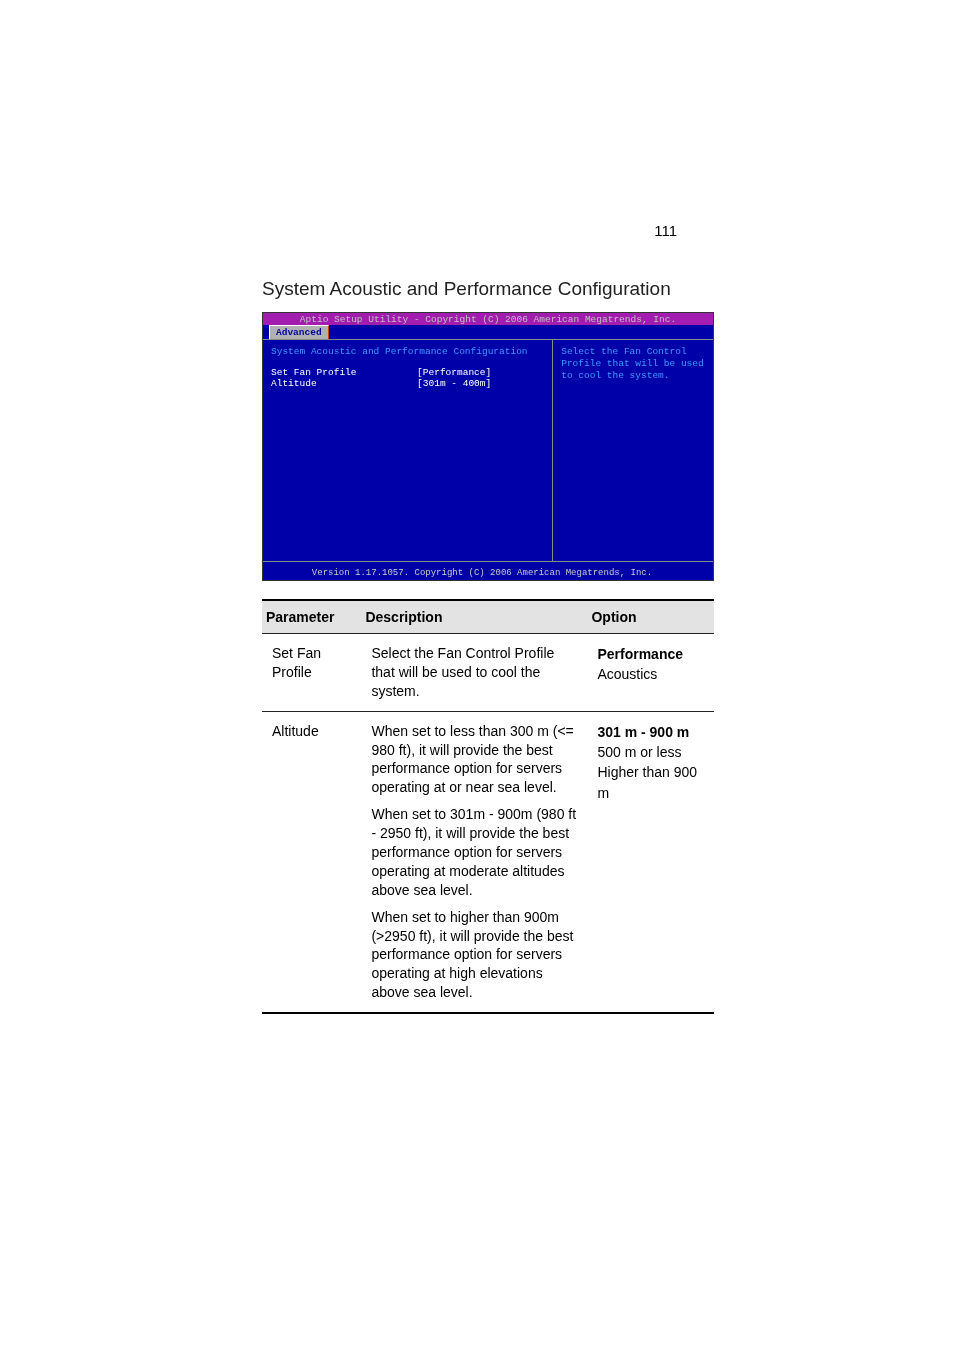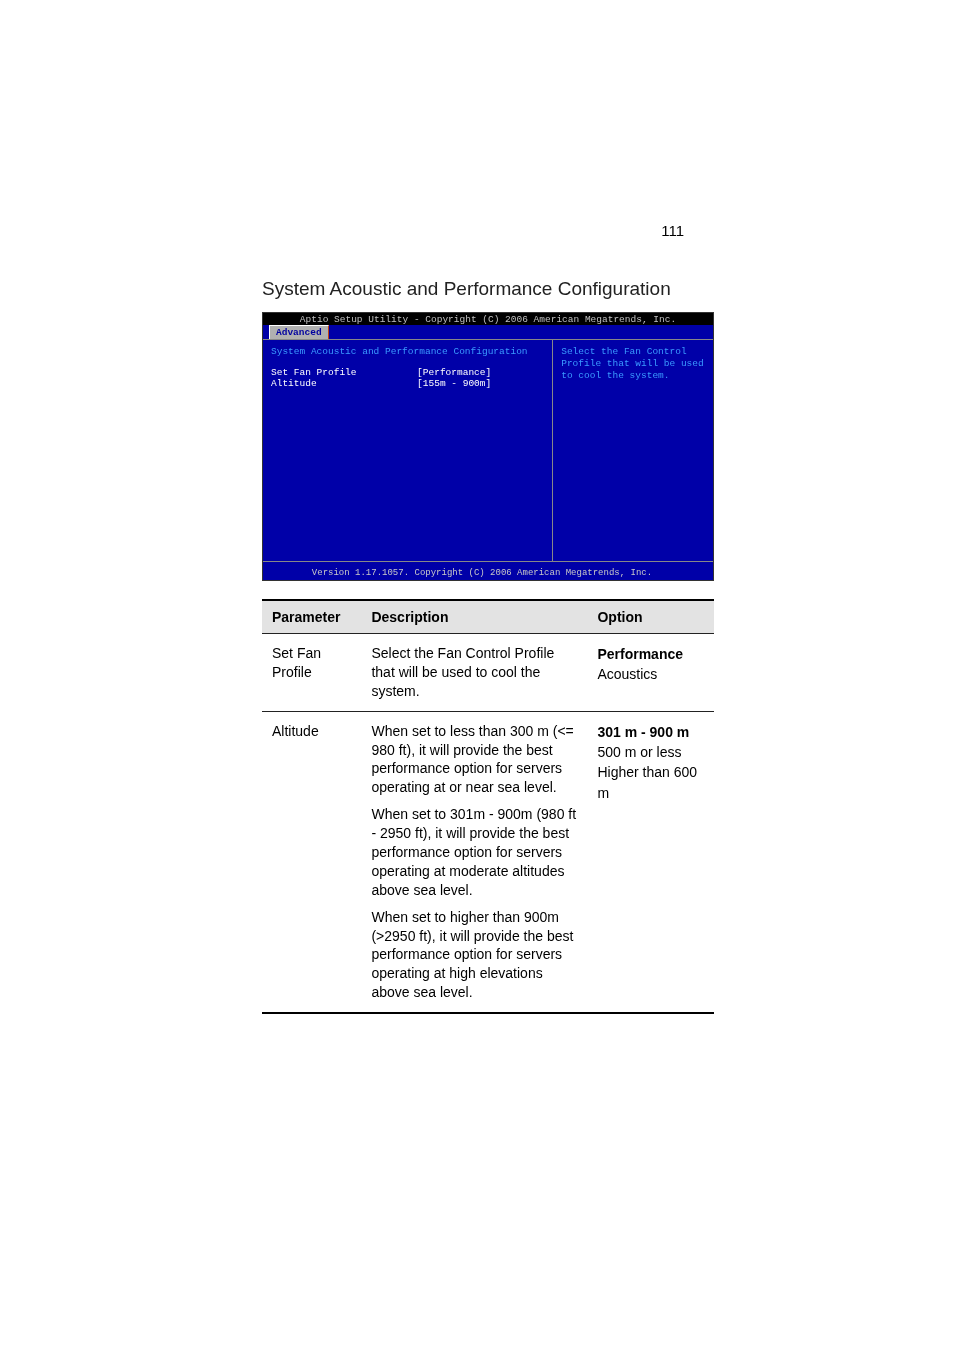--- a/index.html
+++ b/index.html
@@ -7,21 +7,21 @@
       width: 954px;
       height: 1351px;
       background: #ffffff;
       font-family: "Segoe UI", Arial, sans-serif;
       position: relative;
       color: #000;
     }
     .page-number {
       position: absolute;
       top: 222px;
-      right: 270px;
+      right: 277px;
       font-size: 15px;
     }
     .content {
       position: absolute;
       left: 262px;
       top: 278px;
       width: 452px;
     }
     .section-heading {
       font-size: 19px;
@@ -39,21 +39,21 @@
       width: 452px;
       height: 269px;
       background: #0000a8;
       color: #ffffff;
       font-family: "Courier New", monospace;
       font-size: 9.5px;
       position: relative;
       border: 1px solid #333;
     }
     .bios-titlebar {
-      background: #000000;
+      background: #a21caf;
       text-align: center;
       padding-top: 1px;
       color: #c0c0c0;
     }
     .bios-tab {
       position: absolute;
       left: 6px;
       top: 12px;
       background: #b0b0b0;
       color: #0000a0;
@@ -109,21 +109,21 @@
       width: 100%;
       border-collapse: collapse;
       margin-top: 18px;
       font-size: 14px;
     }
     table.param thead tr {
       background: #e3e3e3;
     }
     table.param th {
       text-align: left;
-      padding: 8px 10px;
+      padding: 8px 4px;
       font-weight: bold;
       border-top: 2px solid #000;
       font-size: 14px;
     }
     table.param td {
       padding: 10px 10px;
       vertical-align: top;
       border-top: 1px solid #222;
       line-height: 1.35;
     }
@@ -153,21 +153,21 @@
     <div class="bios-tab">Advanced</div>
     <div class="bios-body">
       <div class="bios-left">
         <div class="bios-subtitle">System Acoustic and Performance Configuration</div>
         <div class="bios-row">
           <span class="label">Set Fan Profile</span>
           <span class="val">[Performance]</span>
         </div>
         <div class="bios-row">
           <span class="label">Altitude</span>
-          <span class="val">[155m - 900m]</span>
+          <span class="val">[301m - 400m]</span>
         </div>
       </div>
       <div class="bios-right">
         <div class="bios-help">Select the Fan Control Profile that will be used to cool the system.</div>
       </div>
     </div>
     <div class="bios-footer">Version 1.17.1057. Copyright (C) 2006 American Megatrends, Inc.</div>
   </div>
 
   <table class="param">
@@ -192,19 +192,19 @@
       <tr>
         <td>Altitude</td>
         <td>
           <div class="desc-block">When set to less than 300 m (&lt;= 980 ft), it will provide the best performance option for servers operating at or near sea level.</div>
           <div class="desc-block">When set to 301m - 900m (980 ft - 2950 ft), it will provide the best performance option for servers operating at moderate altitudes above sea level.</div>
           <div class="desc-block">When set to higher than 900m (&gt;2950 ft), it will provide the best performance option for servers operating at high elevations above sea level.</div>
         </td>
         <td>
           <span class="opt-line opt-bold">301 m - 900 m</span>
           <span class="opt-line">500 m or less</span>
-          <span class="opt-line">Higher than 600 m</span>
+          <span class="opt-line">Higher than 900 m</span>
         </td>
       </tr>
     </tbody>
   </table>
 
 </div>
 
 </body></html>

